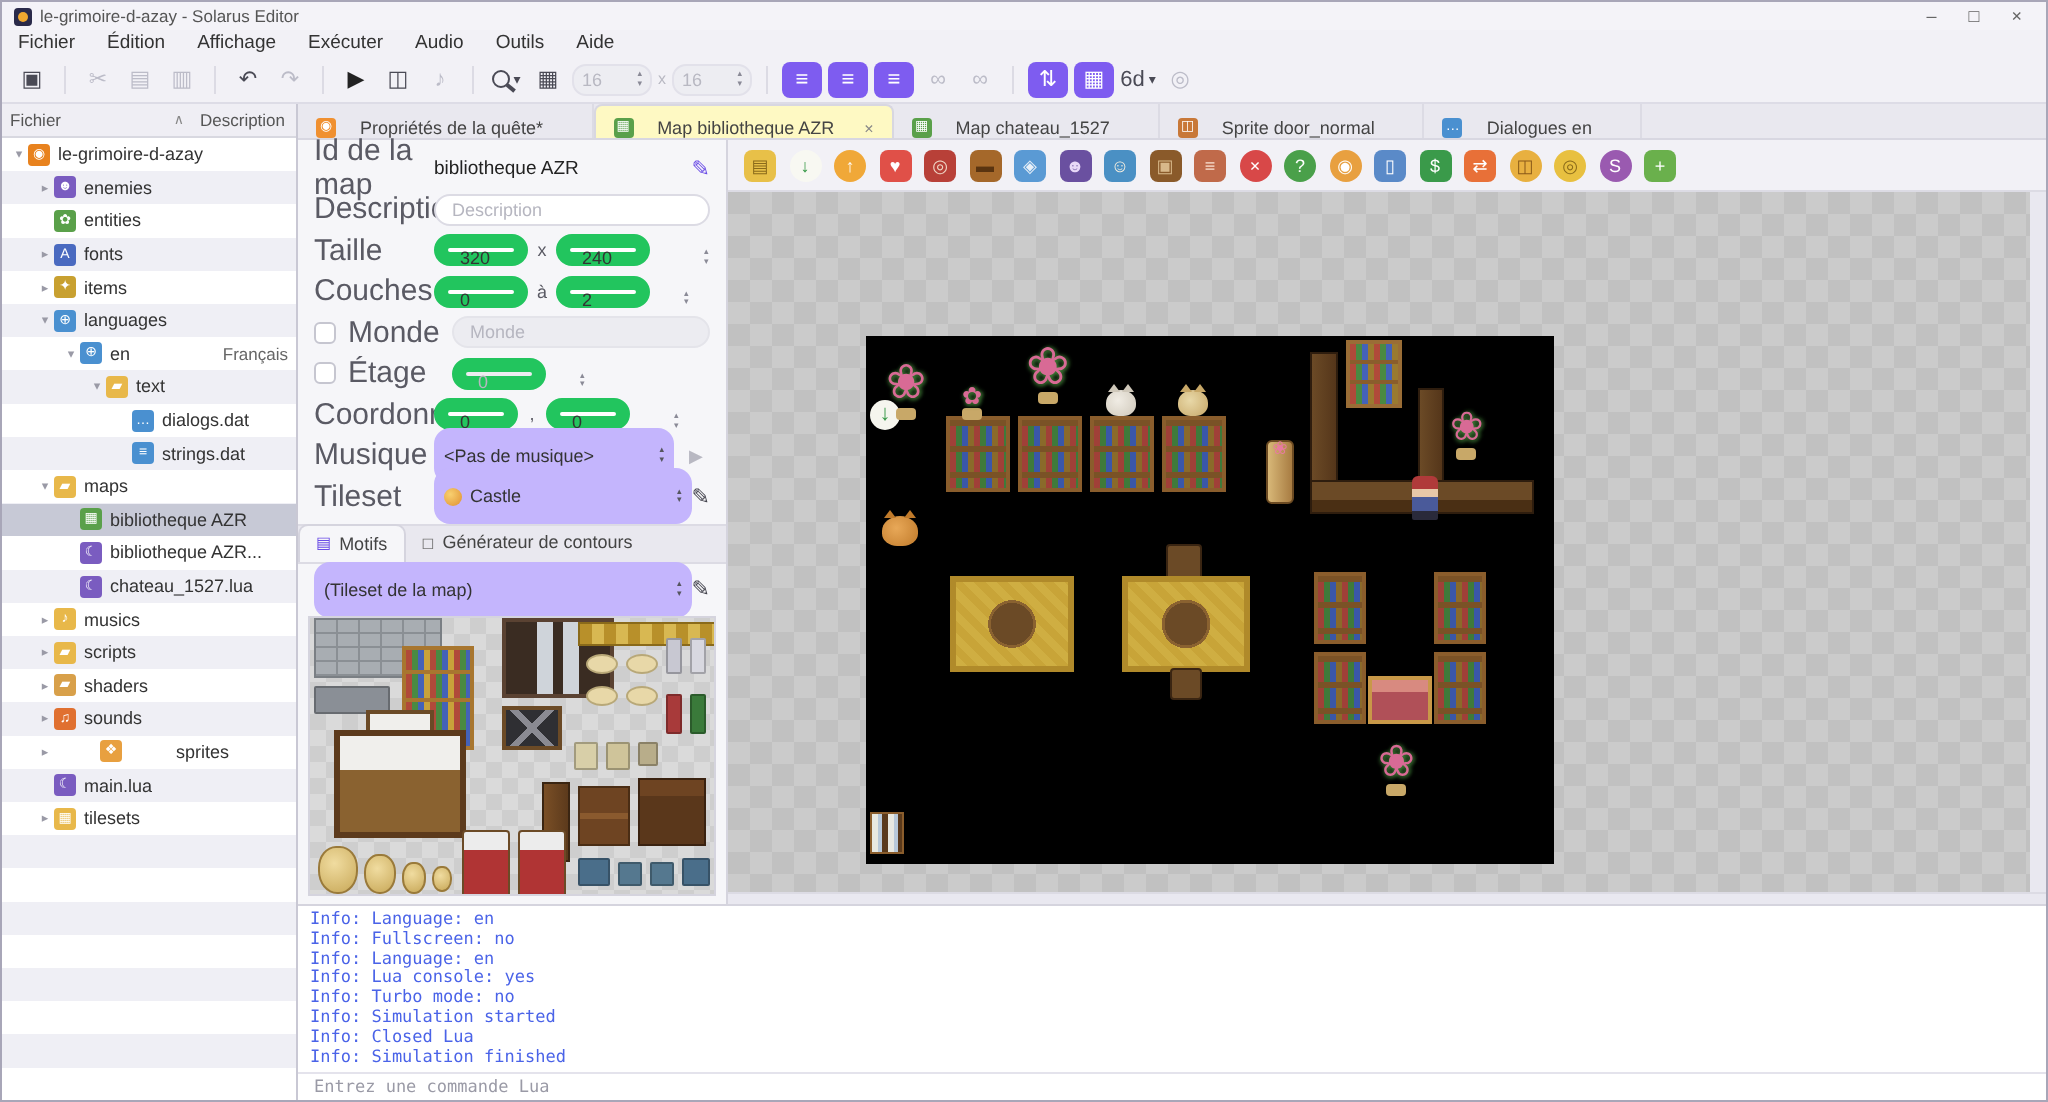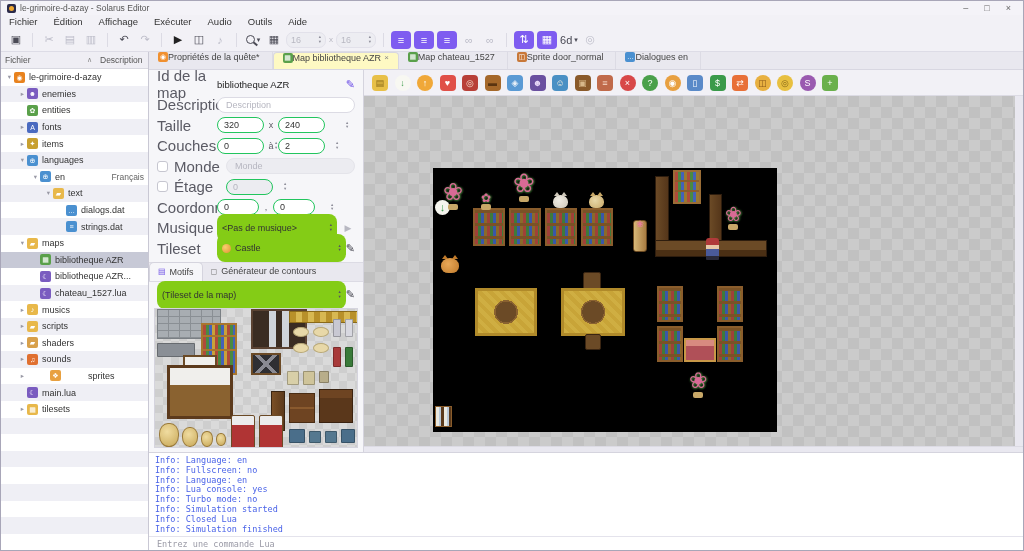--- a/index.html
+++ b/index.html
@@ -37,45 +37,45 @@
   .tree-body{flex:1;background:repeating-linear-gradient(180deg,#fff 0 16.6px,#efeff5 16.6px 33.2px);overflow:hidden;}
   .tree-row{height:16.6px;display:flex;align-items:center;font-size:9px;color:#333;}
   .tree-row.selected{background:#c7c9d6;}
   .tree-exp{width:9px;flex:none;font-size:6.5px;color:#9a9aa6;text-align:center;}
   .tree-ico{width:11px;height:11px;flex:none;border-radius:2px;color:#fff;font-size:7px;line-height:11px;text-align:center;margin-right:4px;}
   .tree-label{white-space:nowrap;overflow:hidden;text-overflow:ellipsis;}
   .tree-desc{margin-left:auto;padding-right:4px;color:#666;font-size:8.5px;}
 
   
   .tabbar{height:18px;background:#e9e8ef;display:flex;align-items:flex-end;border-bottom:1px solid #d8d7e1;}
-  .tab{height:17px;display:flex;align-items:flex-start;gap:0;padding:0 9px;font-size:9px;color:#444;border-right:1px solid #dcdbe4;}
+  .tab{height:17px;display:flex;align-items:flex-end;gap:12px;padding:0 9px;font-size:9px;color:#444;border-right:1px solid #dcdbe4;}
   .tab.active{background:#fef9c3;border-top-left-radius:4px;border-top-right-radius:4px;border:1px solid #d8d7e1;border-bottom:none;}
   .tab-icon{width:10px;height:10px;border-radius:2px;color:#fff;font-size:7px;line-height:10px;text-align:center;flex:none;}
   .tab-close{font-size:8px;color:#888;margin-left:3px;}
 
   
   .content-row{height:382px;display:flex;min-width:0;}
 
   
   .props{width:215px;flex:none;background:#f6f6f9;border-right:1px solid #d5d4de;display:flex;flex-direction:column;}
   .prow{display:flex;align-items:center;padding:0 8px;height:20.5px;flex:none;}
   .plabel{width:60px;flex:none;font-size:15px;color:#5a5a64;}
   .pval{font-size:9.5px;color:#222;}
   .pedit{margin-left:auto;color:#6b4de6;font-size:11px;}
   .pedit.dark{color:#44444e;}
   .pinput{flex:1;height:16px;background:#fff;border:1px solid #dcdbe4;border-radius:8px;display:flex;align-items:center;padding:0 6px;}
   .pinput input{border:none;outline:none;background:transparent;width:100%;font-size:9px;color:#333;}
   .pinput input::placeholder{color:#b6b6c0;}
   .pinput.dis{background:#ececf1;border-color:#e4e4ea;}
-  .spin{width:47px;flex:none;height:16px;background:#fff;border:1px solid #22c55e;border-radius:8px;display:flex;align-items:center;padding:0 4px 0 6px;font-size:9px;color:#333;gap:46px;}
+  .spin{width:47px;flex:none;height:16px;background:#fff;border:7px solid #22c55e;border-radius:8px;display:flex;padding:0 4px 0 6px;font-size:9px;color:#333;gap:46px;}
   .spin.dis{background:#ececf1;color:#b6b6c0;}
   .arrows{margin-left:auto;display:flex;flex-direction:column;font-size:4.5px;line-height:4.5px;color:#8a8a96;}
   .midtxt{width:14px;text-align:center;font-size:9px;color:#5a5a64;flex:none;}
   .checkbox{width:11px;height:11px;border:1px solid #c6c6d0;border-radius:3px;background:#fff;margin-right:6px;flex:none;}
-  .psel{flex:1;height:28px;background:#84cc16;border-radius:8px;display:flex;align-items:center;padding:0 5px;font-size:9px;color:#333;gap:4px;min-width:0;}
+  .psel{flex:1;height:28px;background:#c4b5fd;border-radius:8px;display:flex;align-items:center;padding:0 5px;font-size:9px;color:#333;gap:4px;min-width:0;}
   .psel .lbl{white-space:nowrap;overflow:hidden;text-overflow:ellipsis;}
   .playbtn{width:14px;text-align:center;color:#b8b8c2;font-size:9px;flex:none;margin-left:4px;}
   .palette-dot{width:9px;height:9px;border-radius:50%;background:radial-gradient(circle at 35% 35%,#f8d070,#e09030);flex:none;}
   .ptabs{height:20px;background:#e9e8ef;border-top:1px solid #dcdbe4;border-bottom:1px solid #dcdbe4;display:flex;align-items:flex-end;margin-top:3px;}
   .ptab{height:19px;display:flex;align-items:center;gap:4px;padding:0 8px;font-size:9px;color:#444;}
   .ptab.active{background:#f6f6f9;border:1px solid #d5d4de;border-bottom:none;border-top-left-radius:5px;border-top-right-radius:5px;}
   .ptab .ic{font-size:8px;color:#6b4de6;}
   .ptab .ic.gray{color:#777;}
   .tileset-view{flex:1;margin:3px 5px 4px 5px;border:1px solid #d5d4de;position:relative;overflow:hidden;background:conic-gradient(#dadada 90deg,#cecece 90deg 180deg,#dadada 180deg 270deg,#cecece 270deg);background-size:16px 16px;}
 

